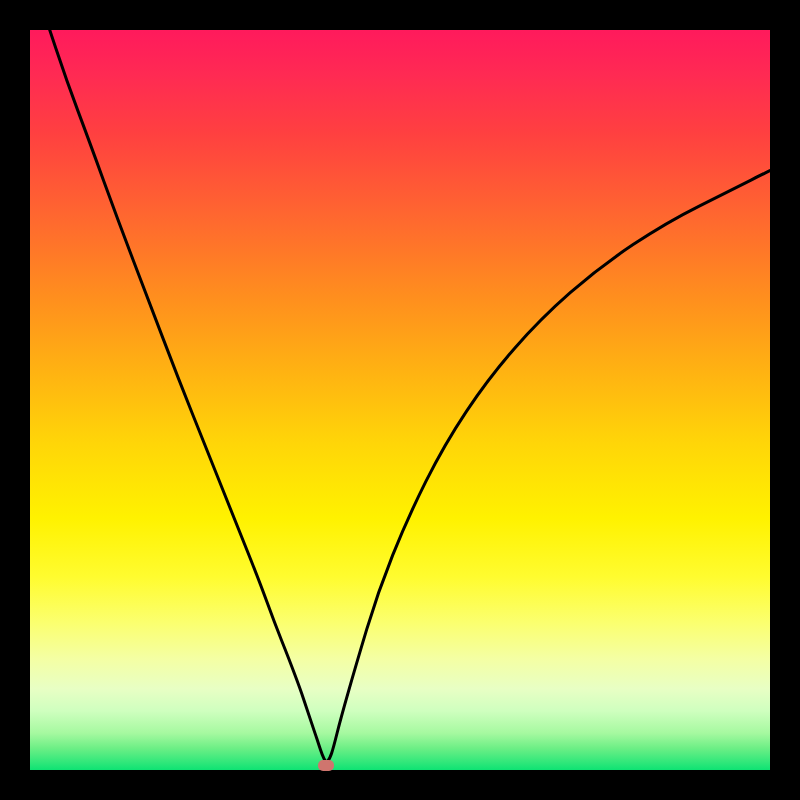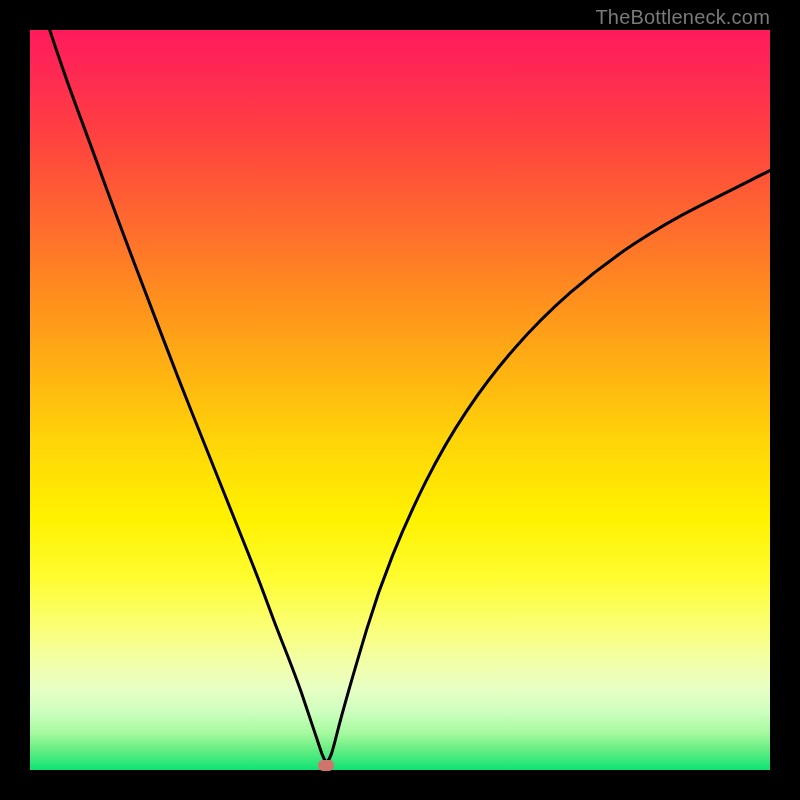--- a/index.html
+++ b/index.html
@@ -69,21 +69,20 @@
     width: 16px;
     height: 11px;
     background: #cf756e;
     border-radius: 5px;
   }
 </style>
 </head>
 <body>
 
 <div class="frame">
-  <div class="watermark">TheBottleneck.com</div>
 
   <div class="plot-area">
     <svg class="curve" viewBox="0 0 740 740" preserveAspectRatio="none">
       <path fill="none" stroke="#000" stroke-width="3" stroke-linecap="round" d="M 0.0 -59.2 Q 0.0 -59.2 7.4 -37.0 Q 14.8 -14.8 25.9 18.5 Q 37.0 51.8 48.1 81.4 Q 59.2 111.0 74.0 151.7 Q 88.8 192.4 103.6 231.2 Q 118.4 270.1 133.2 308.9 Q 148.0 347.8 162.8 384.8 Q 177.6 421.8 192.4 458.8 Q 207.2 495.8 218.3 523.5 Q 229.4 551.3 236.8 571.6 Q 244.2 592.0 251.6 610.5 Q 259.0 629.0 264.5 643.8 Q 270.1 658.6 273.8 669.7 Q 277.5 680.8 281.2 691.9 Q 284.9 703.0 286.8 708.5 Q 288.6 714.1 290.5 719.7 Q 292.3 725.2 294.1 728.9 Q 296.0 732.6 297.9 730.8 Q 299.7 728.9 301.6 723.3 Q 303.4 717.8 307.1 703.0 Q 310.8 688.2 318.2 662.3 Q 325.6 636.4 336.7 599.4 Q 347.8 562.4 362.6 525.4 Q 377.4 488.4 395.9 451.4 Q 414.4 414.4 436.6 381.1 Q 458.8 347.8 484.7 318.2 Q 510.6 288.6 540.2 262.7 Q 569.8 236.8 603.1 214.6 Q 636.4 192.4 669.7 175.8 Q 703.0 159.1 721.5 149.8 T 740.0 140.6"></path>
     </svg>
     <div class="marker" style="left: 288px; top: 730.3px; background: rgb(207, 117, 110);"></div>
   </div>
 </div>
 
 </body></html>

